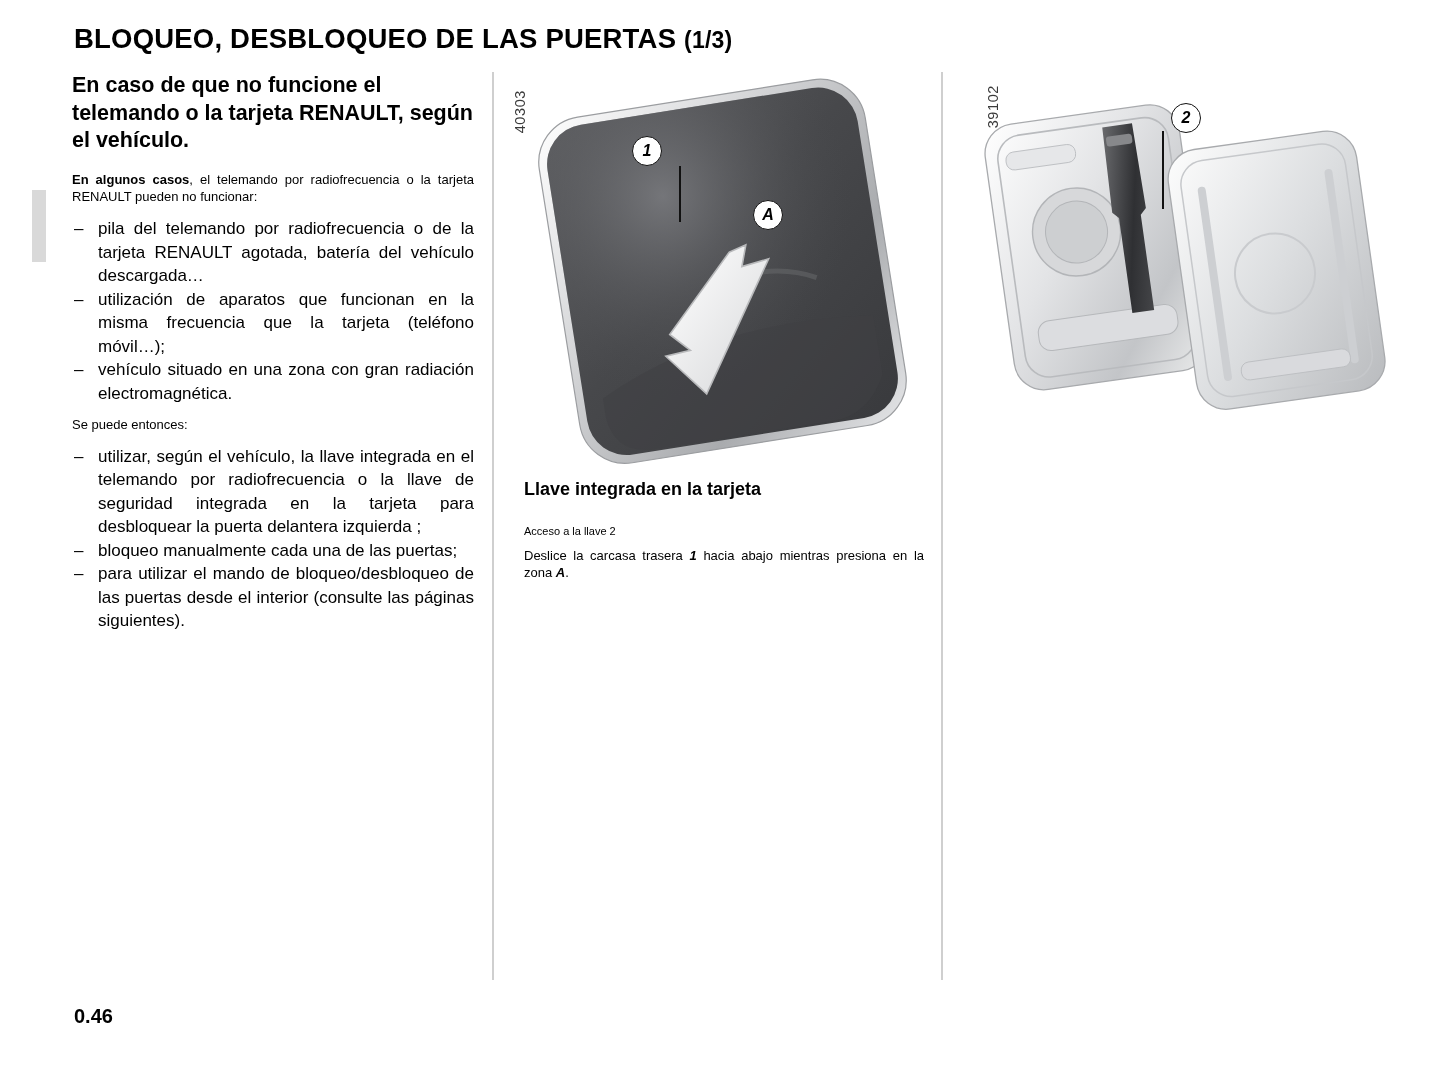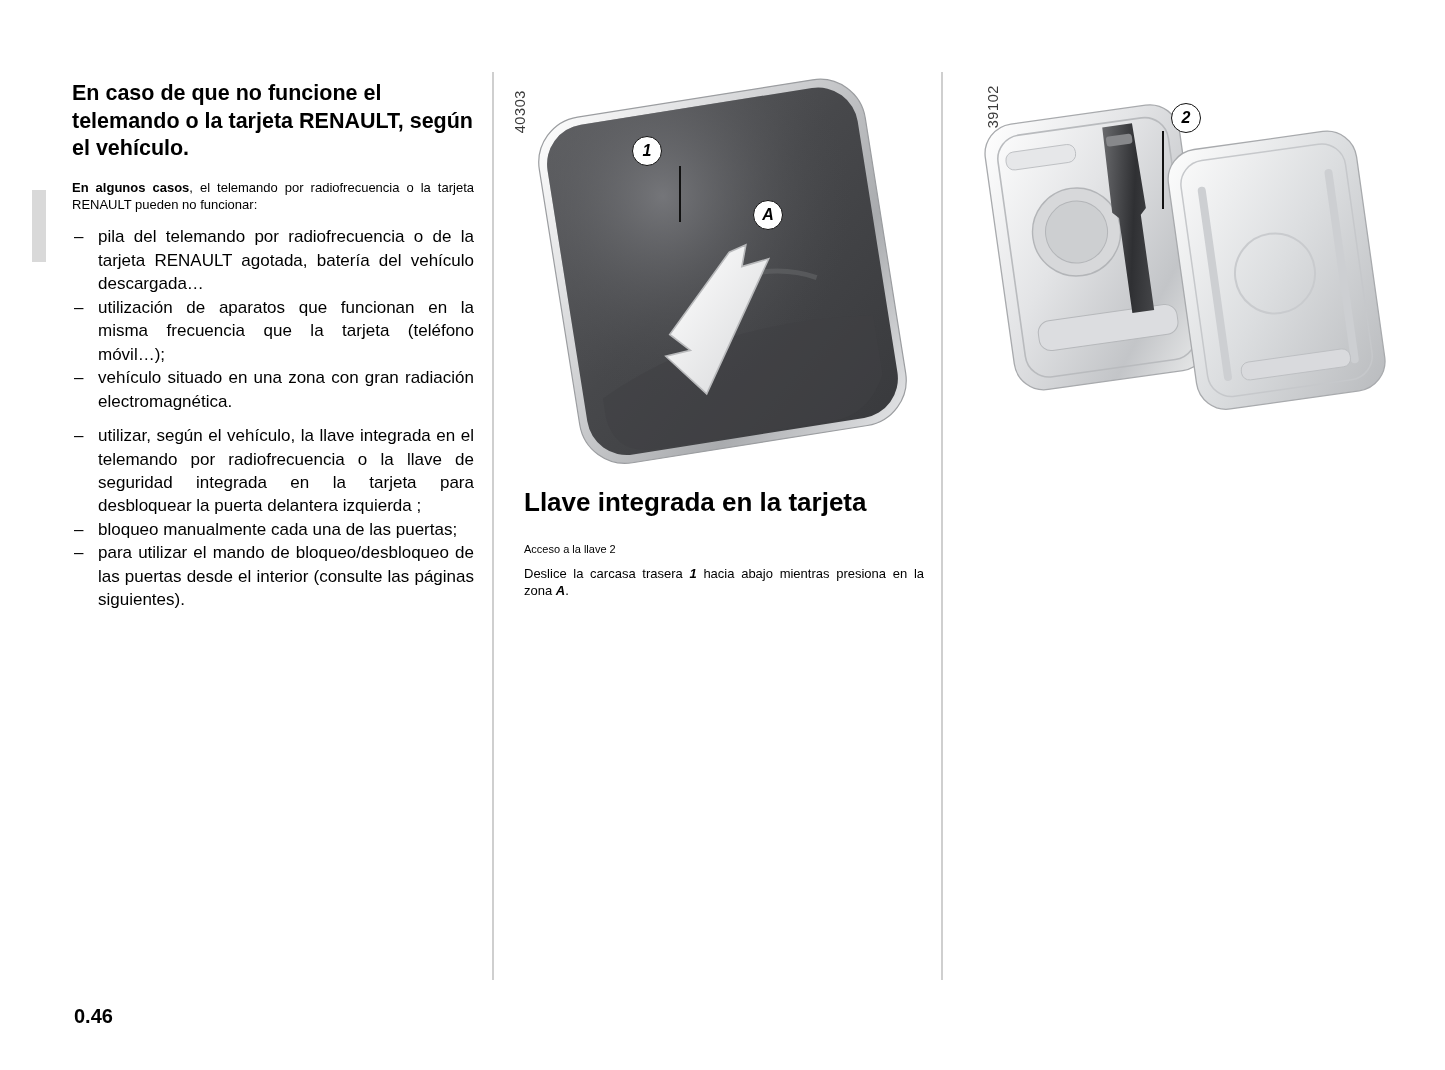--- a/index.html
+++ b/index.html
@@ -48,34 +48,33 @@
     width: 2px;
     background: #cfcfcf;
   }
   #div1 { left: 492px; top: 72px; height: 908px; }
   #div2 { left: 941px; top: 72px; height: 908px; }
 
   
   .col {
     position: absolute;
     top: 72px;
-    margin-top: 8px;
   }
   #col1 { left: 72px; width: 402px; }
   #col2 { left: 524px; width: 400px; }
 
   h2.sec-head {
     margin: 0 0 16px 0;
     font-size: 21.5px;
     font-weight: bold;
     line-height: 1.28;
   }
   h3.sub-head {
     margin: 0 0 12px 0;
-    font-size: 26px;
+    font-size: 18px;
     font-weight: bold;
     line-height: 1.25;
   }
   h4.minor-head {
     margin: 0 0 10px 0;
     font-size: 11px;
     font-weight: normal;
   }
   p.body {
     margin: 0 0 11px 0;
@@ -152,37 +151,42 @@
   }
   svg { display: block; }
 </style>
 </head>
 <body>
 
 <div class="page">
 
   <div class="edge-tab"></div>
 
+  <div class="page-title">
+    <span>BLOQUEO, DESBLOQUEO DE LAS PUERTAS</span>
+    <span class="pnum">(1/3)</span>
+  </div>
 
   <div class="divider" id="div1"></div>
   <div class="divider" id="div2"></div>
 
   <div class="col" id="col1">
     <h2 class="sec-head">En caso de que no funcione el telemando o la tarjeta RENAULT, según el vehículo.</h2>
 
     <p class="body">
       <b>En algunos casos</b><span>, el telemando por radiofrecuencia o la tarjeta RENAULT pueden no funcionar:</span>
     </p>
 
     <ul class="dashlist">
       <li><span class="dash">–</span><span>pila del telemando por radiofrecuencia o de la tarjeta RENAULT agotada, batería del vehículo descargada…</span></li>
       <li><span class="dash">–</span><span>utilización de aparatos que funcionan en la misma frecuencia que la tarjeta (teléfono móvil…);</span></li>
       <li><span class="dash">–</span><span>vehículo situado en una zona con gran radiación electromagnética.</span></li>
     </ul>
 
+    <p class="body">Se puede entonces:</p>
 
     <ul class="dashlist">
       <li><span class="dash">–</span><span>utilizar, según el vehículo, la llave integrada en el telemando por radiofrecuencia o la llave de seguridad integrada en la tarjeta para desbloquear la puerta delantera izquierda ;</span></li>
       <li><span class="dash">–</span><span>bloqueo manualmente cada una de las puertas;</span></li>
       <li><span class="dash">–</span><span>para utilizar el mando de bloqueo/desbloqueo de las puertas desde el interior (consulte las páginas siguientes).</span></li>
     </ul>
   </div>
 
   <div class="fig-id" id="figid1">40303</div>
 

